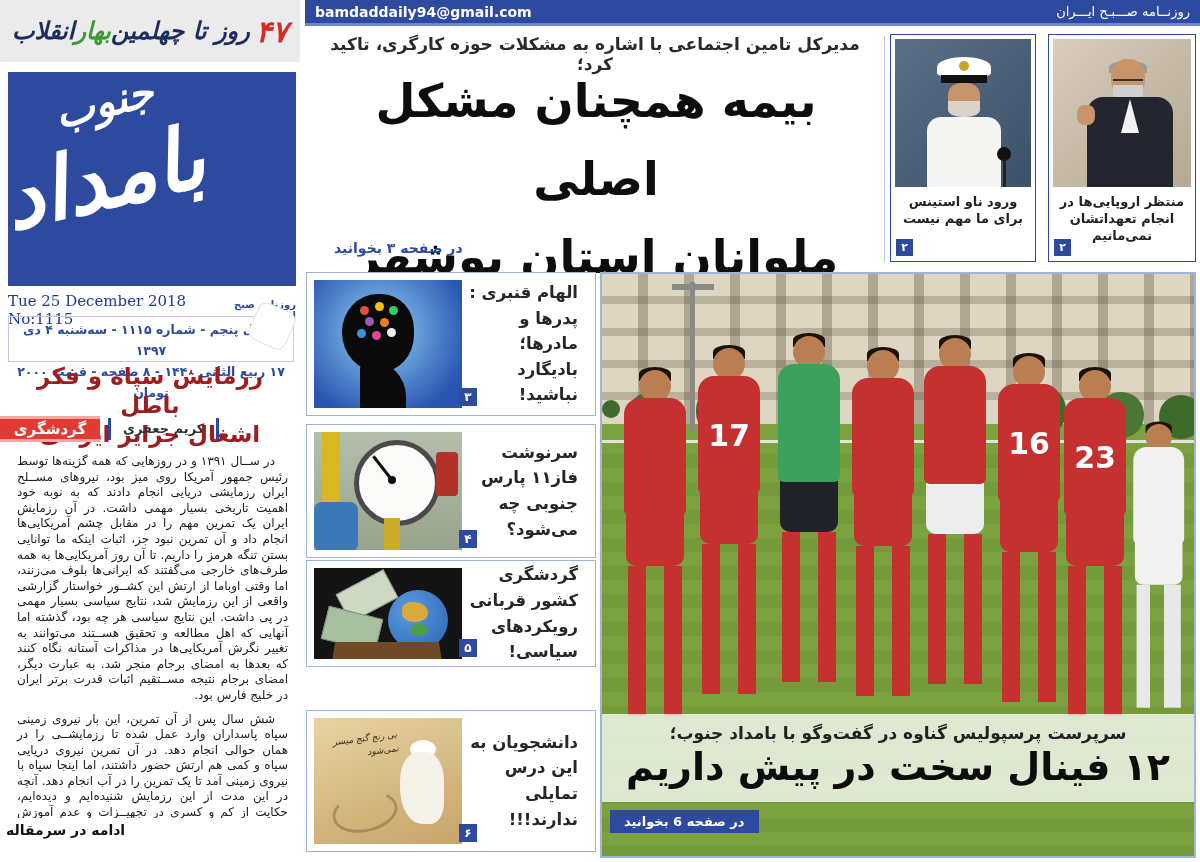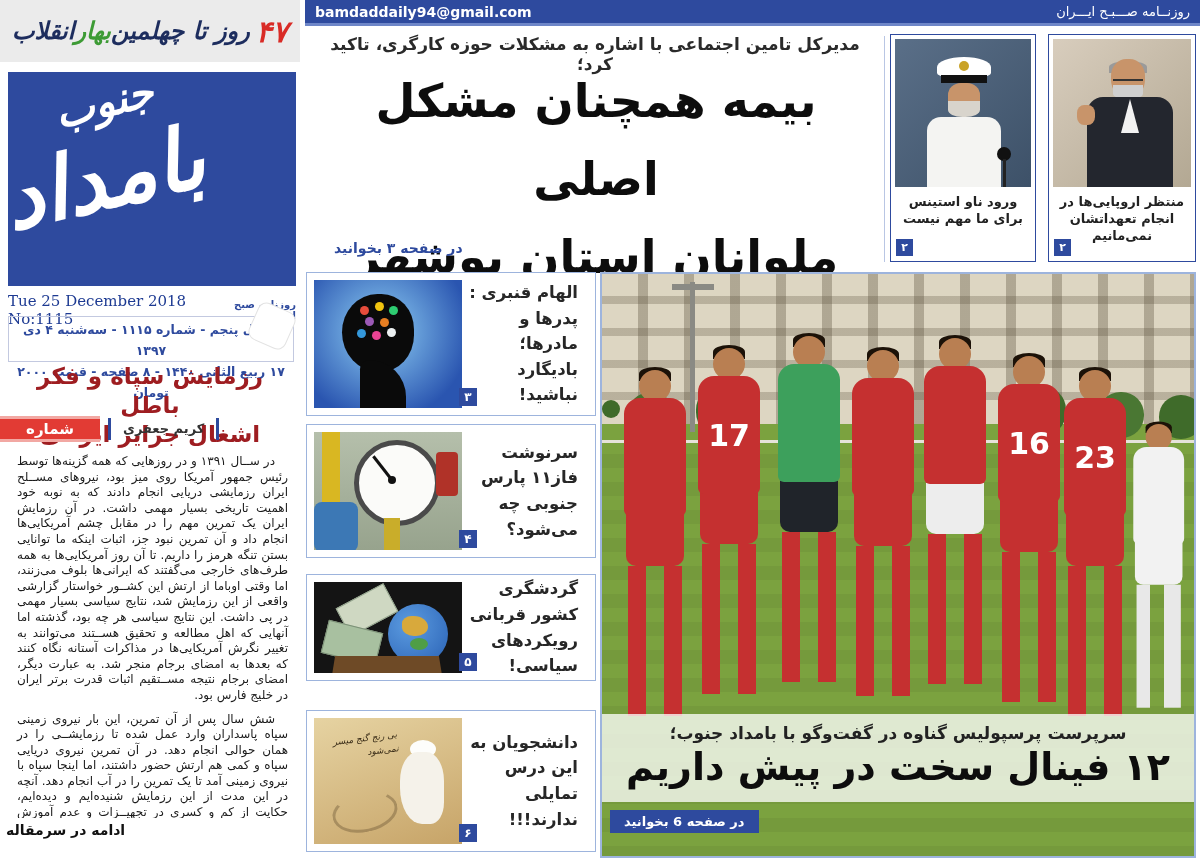--- a/index.html
+++ b/index.html
@@ -231,21 +231,21 @@
     <div>ســال پنجم - شماره ۱۱۱۵ - سه‌شنبه ۴ دی ۱۳۹۷</div>
     <div>۱۷ ربیع الثانی ۱۴۴۰ - ۸ صفحه - قیمت ۲۰۰۰ تومان</div>
   </div>
   <div class="abs page-curl"></div>
 
   <div class="abs ed-headline">
     <div>رزمایش سپاه و فکر باطل</div>
     <div>اشغال جزایر ایرانی</div>
   </div>
   <div class="abs col-band">
-    <div class="inner">شماره</div>
+    <div class="inner">گردشگری</div>
   </div>
   <div class="abs author">کریم جعفری</div>
   <div class="abs bodytext">
     <p>در ســال ۱۳۹۱ و در روزهایی که همه گزینه‌ها توسط رئیس جمهور آمریکا روی میز بود، نیروهای مســلح ایران رزمایشی دریایی انجام دادند که به نوبه خود اهمیت تاریخی بسیار مهمی داشت. در آن رزمایش ایران یک تمرین مهم را در مقابل چشم آمریکایی‌ها انجام داد و آن تمرین نبود جز، اثبات اینکه ما توانایی بستن تنگه هرمز را داریم. تا آن روز آمریکایی‌ها به همه طرف‌های خارجی می‌گفتند که ایرانی‌ها بلوف می‌زنند، اما وقتی اوباما از ارتش این کشــور خواستار گزارشی واقعی از این رزمایش شد، نتایج سیاسی بسیار مهمی در پی داشت. این نتایج سیاسی هر چه بود، گذشته اما آنهایی که اهل مطالعه و تحقیق هســتند می‌توانند به تغییر نگرش آمریکایی‌ها در مذاکرات آستانه نگاه کنند که بعدها به امضای برجام منجر شد. به عبارت دیگر، امضای برجام نتیجه مســتقیم اثبات قدرت برتر ایران در خلیج فارس بود.</p>
     <p>شش سال پس از آن تمرین، این بار نیروی زمینی سپاه پاسداران وارد عمل شده تا رزمایشــی را در همان حوالی انجام دهد. در آن تمرین نیروی دریایی سپاه و کمی هم ارتش حضور داشتند، اما اینجا سپاه با نیروی زمینی آمد تا یک تمرین را در آب انجام دهد. آنچه در این مدت از این رزمایش شنیده‌ایم و دیده‌ایم، حکایت از کم و کسری در تجهیــزات و عدم آموزش صحیح نیروی رزمنده دارد. اما هدف از این رزمایش به نمایش گذاشــتن تجهیزات نبود، چرا که همه می‌دانند که ما در حوزه زمینی اصلا حال و روز خوبی نداریم. در حوزه بالگردی وضعیت از سال ۱۳۵۹ بدتر است. در حوزه ترابری هوایی هر چند پرنده‌هایی داریم، اما هنوز به‌روز نیســتیم. در ضمن گزارش جنگ ســوریه و تغییر دکترین نظامی ایران نوشــتم که در تهران چند سالی است مسوولان به اهمیت تجهیزات زمینی پی برده‌اند و در حال کار روی این حوزه هستند.</p>
 
   </div>
   <div class="abs continue">ادامه در سرمقاله</div>
 
   <div class="abs nbox" style="top:272px;height:144px;">
@@ -265,21 +265,21 @@
       <div class="dial"></div>
       <div class="needle"></div>
       <div class="hub"></div>
       <div class="stem"></div>
       <div class="valve"></div>
     </div>
     <div class="ttl">سرنوشت فاز۱۱ پارس جنوبی چه می‌شود؟</div>
     <div class="badge">۴</div>
   </div>
 
-  <div class="abs nbox" style="top:574px;height:107px;">
+  <div class="abs nbox" style="top:560px;height:107px;">
     <div class="art money">
       <div class="note1"></div>
       <div class="note2"></div>
       <div class="globe"></div>
       <div class="land"></div>
       <div class="land2"></div>
       <div class="box"></div>
     </div>
     <div class="ttl">گردشگری کشور قربانی رویکردهای سیاسی!</div>
     <div class="badge">۵</div>

